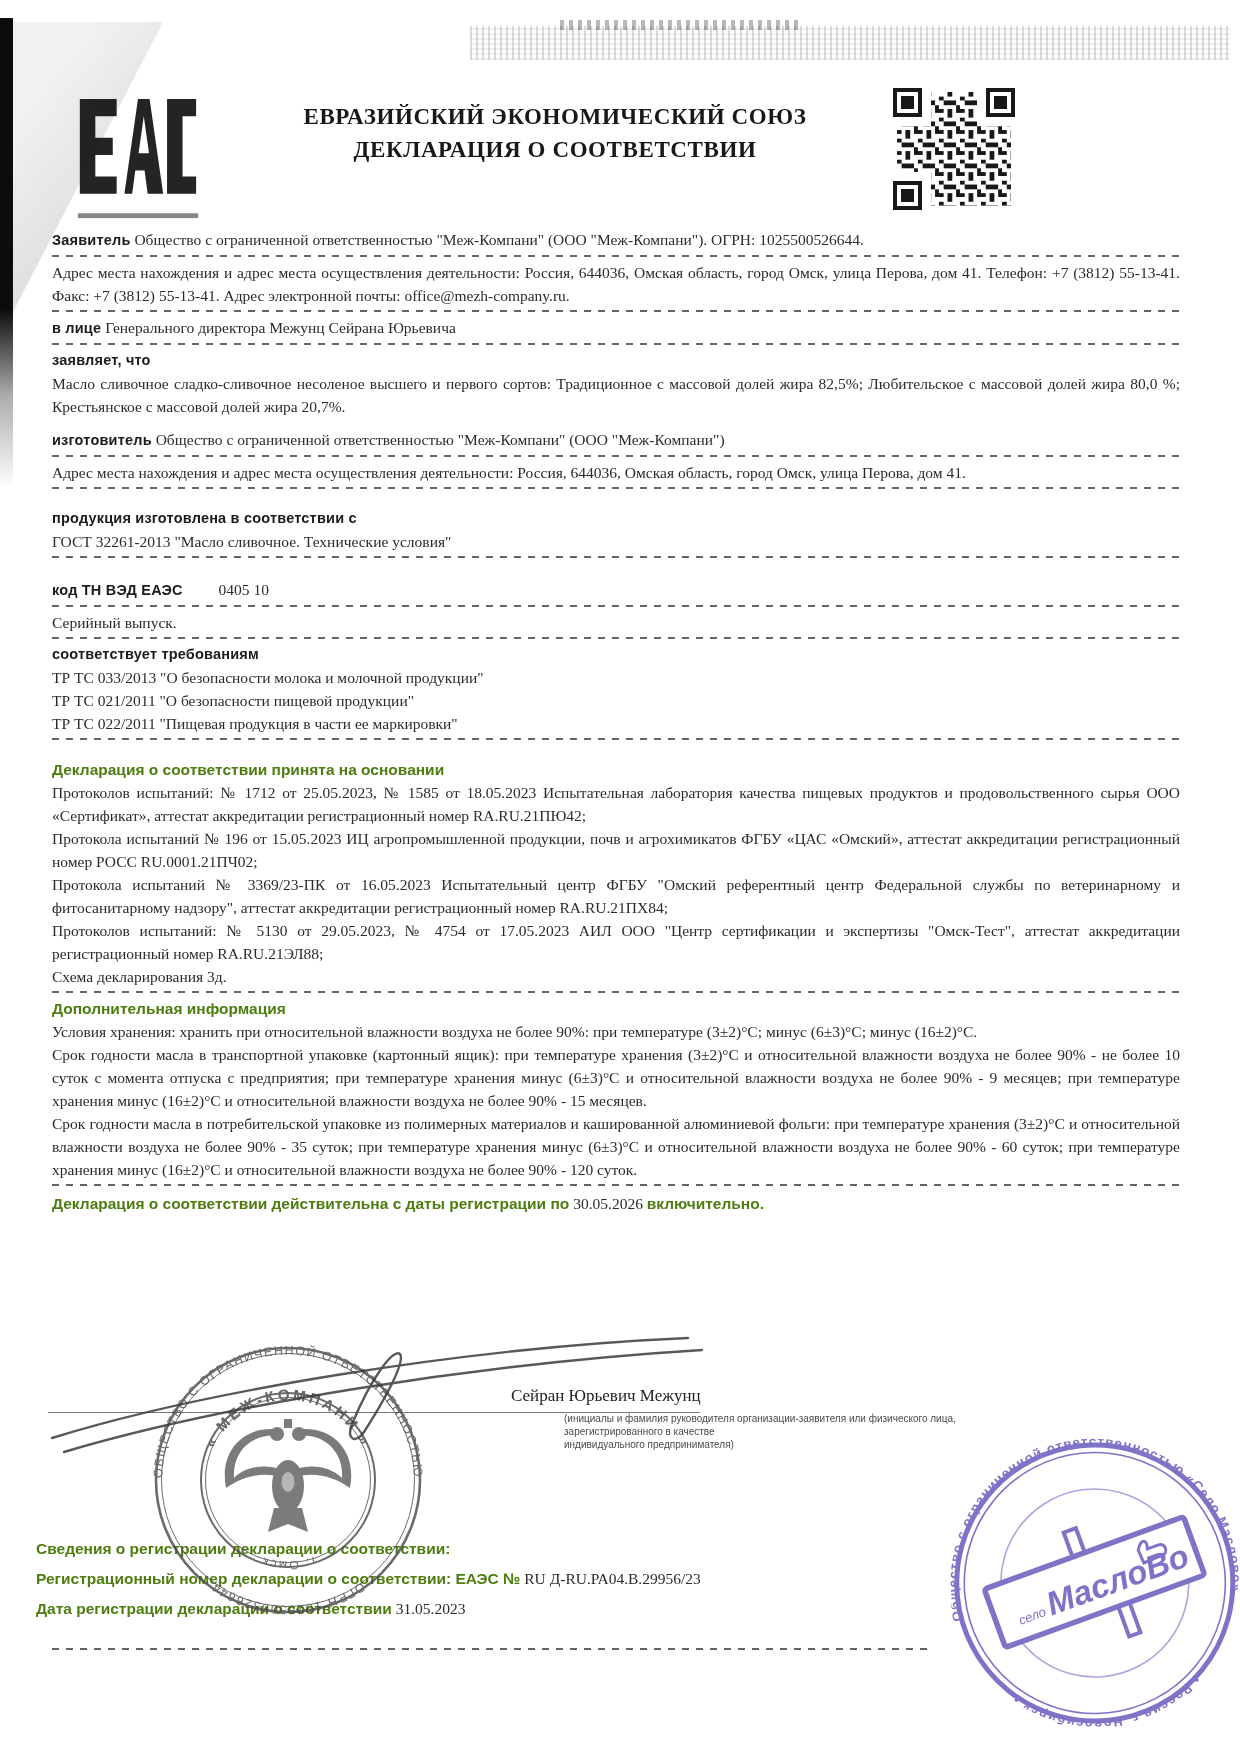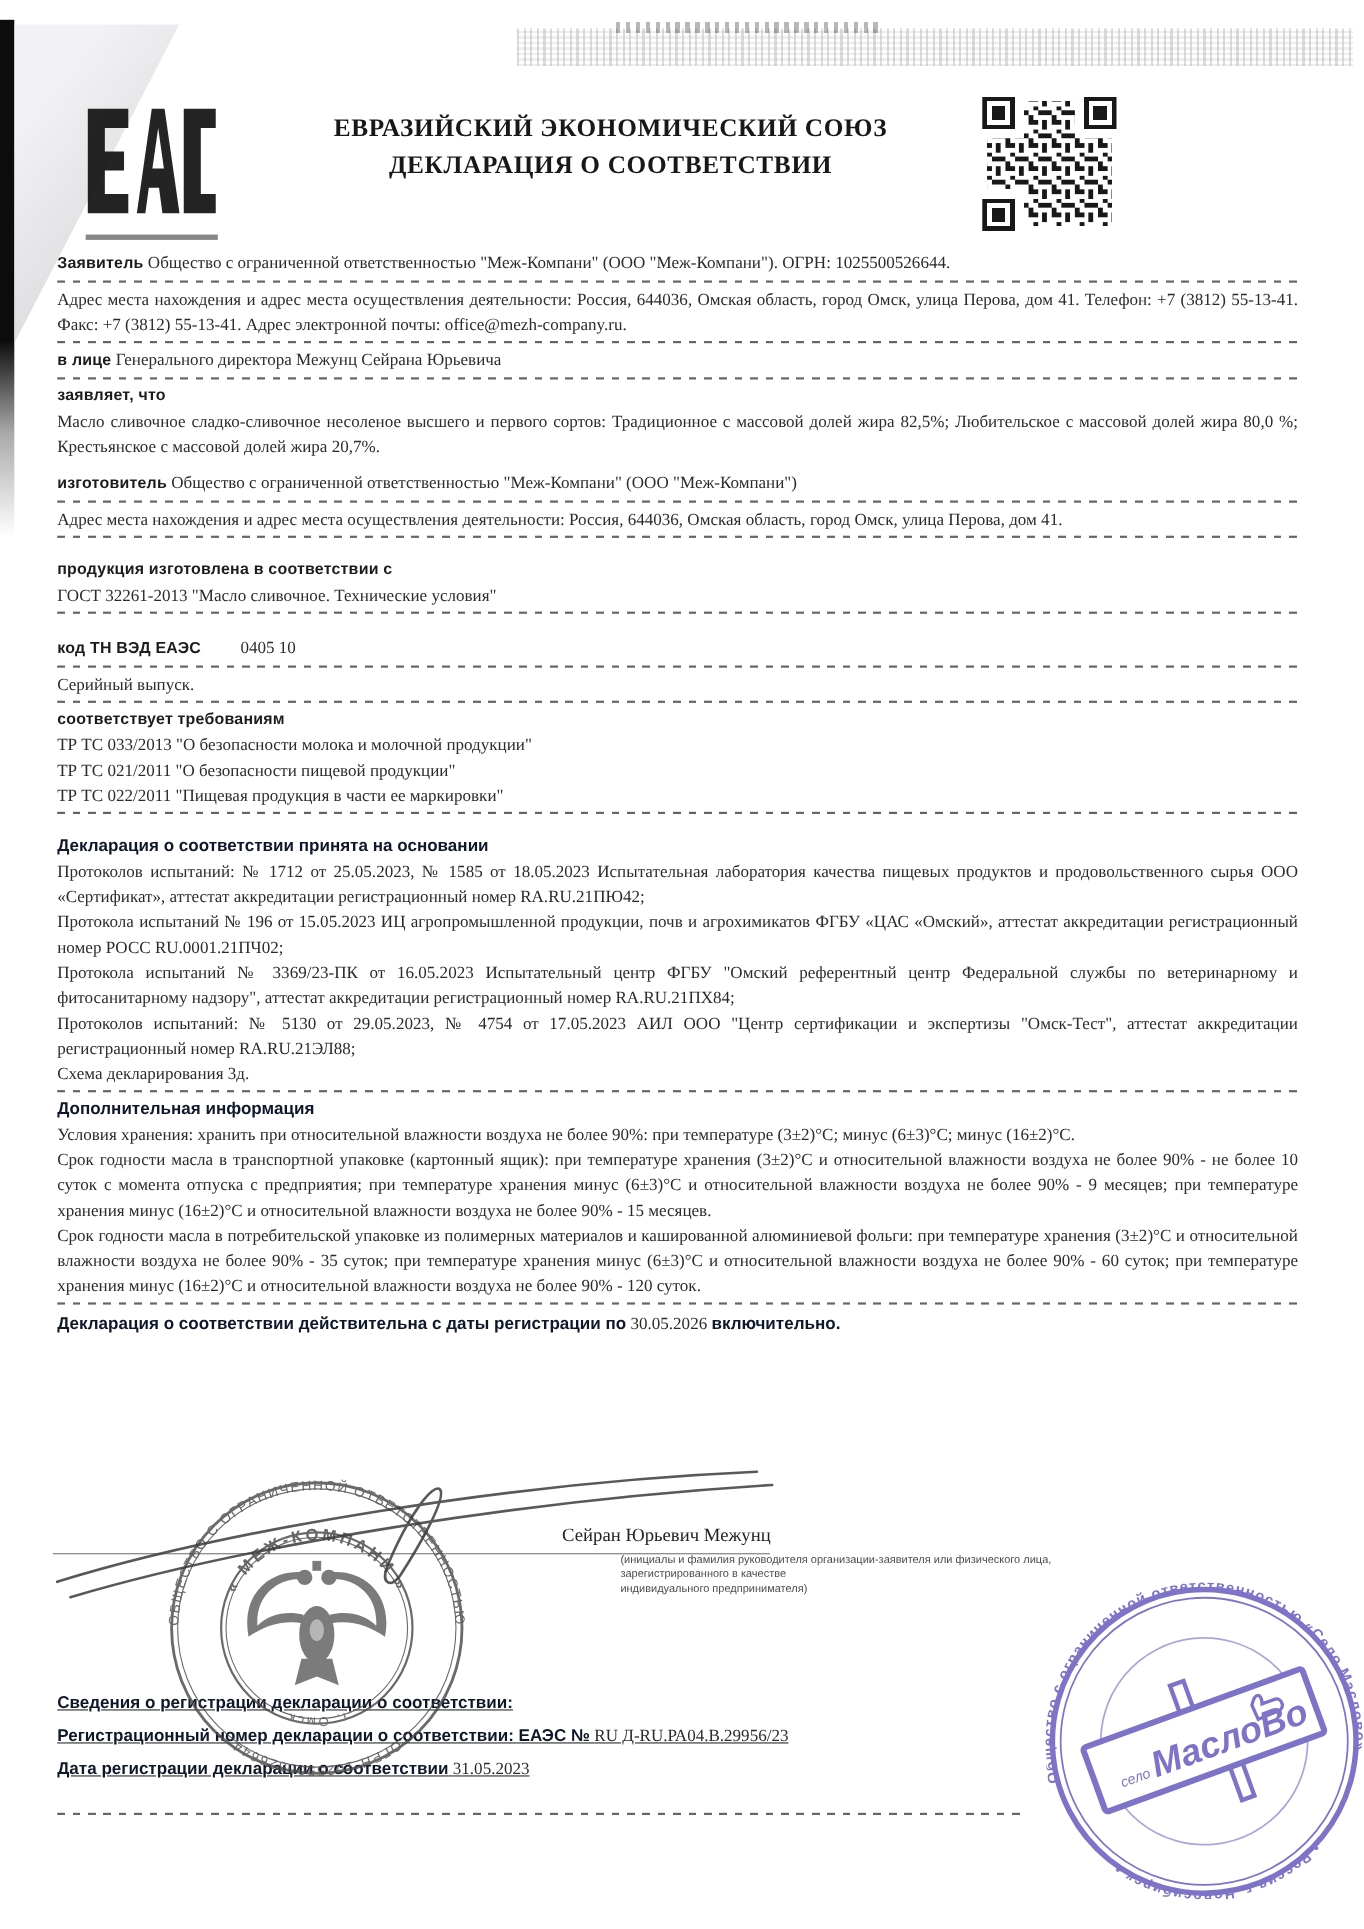--- a/index.html
+++ b/index.html
@@ -18,33 +18,33 @@
   .top-noise2{position:absolute;left:560px;top:20px;width:240px;height:10px;opacity:.35;
             background:repeating-linear-gradient(90deg,#333 0 4px,transparent 4px 9px);}
   
   .eac{position:absolute;left:74px;top:92px;}
   .qr{position:absolute;left:893px;top:88px;}
   .title{position:absolute;left:255px;top:100px;width:600px;text-align:center;
          font-weight:700;font-size:23px;letter-spacing:.6px;color:#181818;line-height:33px;}
   
   .doc-body{position:absolute;left:52px;top:228px;width:1128px;font-size:15.5px;line-height:23px;}
   .lbl{font-family:"Liberation Sans",sans-serif;font-weight:700;font-size:14.5px;color:#1c1c1c;letter-spacing:.2px;}
-  .biglbl{font-family:"Liberation Sans",sans-serif;font-weight:700;font-size:15.5px;color:#0f172a;}
+  .biglbl{font-family:"Liberation Sans",sans-serif;font-weight:700;font-size:15.5px;color:#4d7c0f;}
   .p{text-align:justify;}
   .dash{height:2px;margin:3px 0 4px;opacity:.8;
         background:repeating-linear-gradient(90deg,#3f3f3f 0 7px,transparent 7px 14px);}
   .gap10{height:10px}.gap14{height:14px}.gap16{height:16px}
   .tnved-val{display:inline-block;margin-left:32px;text-align:center;}
   .validity{margin-top:6px;font-size:15.5px;}
   
   .sig-rule{position:absolute;left:48px;top:1412px;width:652px;height:1px;background:#777;}
   .sig-name{position:absolute;left:511px;top:1386px;font-size:17px;color:#222;}
   .sig-note{position:absolute;left:564px;top:1412px;width:470px;
             font-family:"Liberation Sans",sans-serif;font-size:10px;line-height:13px;color:#4b4b4b;}
-  .reg{position:absolute;left:52px;top:1540px;width:920px;text-decoration:underline;}
+  .reg{position:absolute;left:36px;top:1540px;width:920px;}
   .reg .row{margin-bottom:12px;font-size:15.5px;}
   .reg-dash{position:absolute;left:52px;top:1648px;width:880px;height:2px;opacity:.8;
         background:repeating-linear-gradient(90deg,#3f3f3f 0 7px,transparent 7px 14px);}
   .stamp-company{position:absolute;left:148px;top:1340px;opacity:.82;}
   .stamp-maslovo{position:absolute;left:950px;top:1438px;opacity:.9;transform:rotate(-6deg);}
   .sig-strokes{position:absolute;left:40px;top:1318px;}
   svg text{font-family:"Liberation Sans",sans-serif;}
 </style>
 </head>
 <body>

